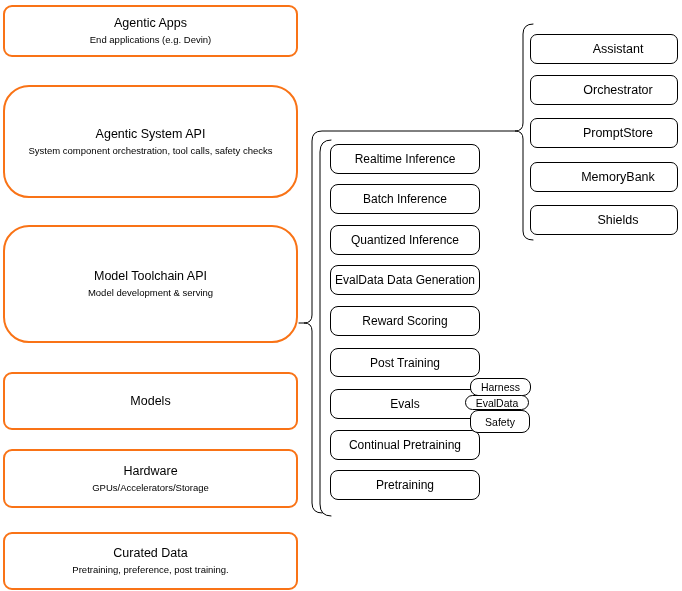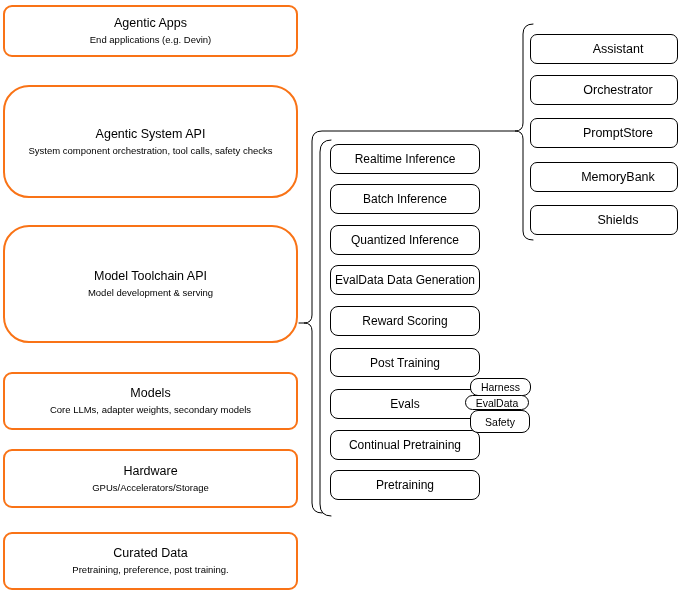--- a/index.html
+++ b/index.html
@@ -112,21 +112,20 @@
     <div class="s">System component orchestration, tool calls, safety checks</div>
   </div>
 
   <div class="node" style="left:3px; top:225px; width:295px; height:118px; border-radius:26px;">
     <div class="t">Model Toolchain API</div>
     <div class="s">Model development &amp; serving</div>
   </div>
 
   <div class="node" style="left:3px; top:372px; width:295px; height:58px; border-radius:9px;">
     <div class="t">Models</div>
-    <div class="s">Core LLMs, adapter weights, secondary models</div>
   </div>
 
   <div class="node" style="left:3px; top:449px; width:295px; height:59px; border-radius:9px;">
     <div class="t">Hardware</div>
     <div class="s">GPUs/Accelerators/Storage</div>
   </div>
 
   <div class="node" style="left:3px; top:532px; width:295px; height:58px; border-radius:9px;">
     <div class="t">Curated Data</div>
     <div class="s">Pretraining, preference, post training.</div>

